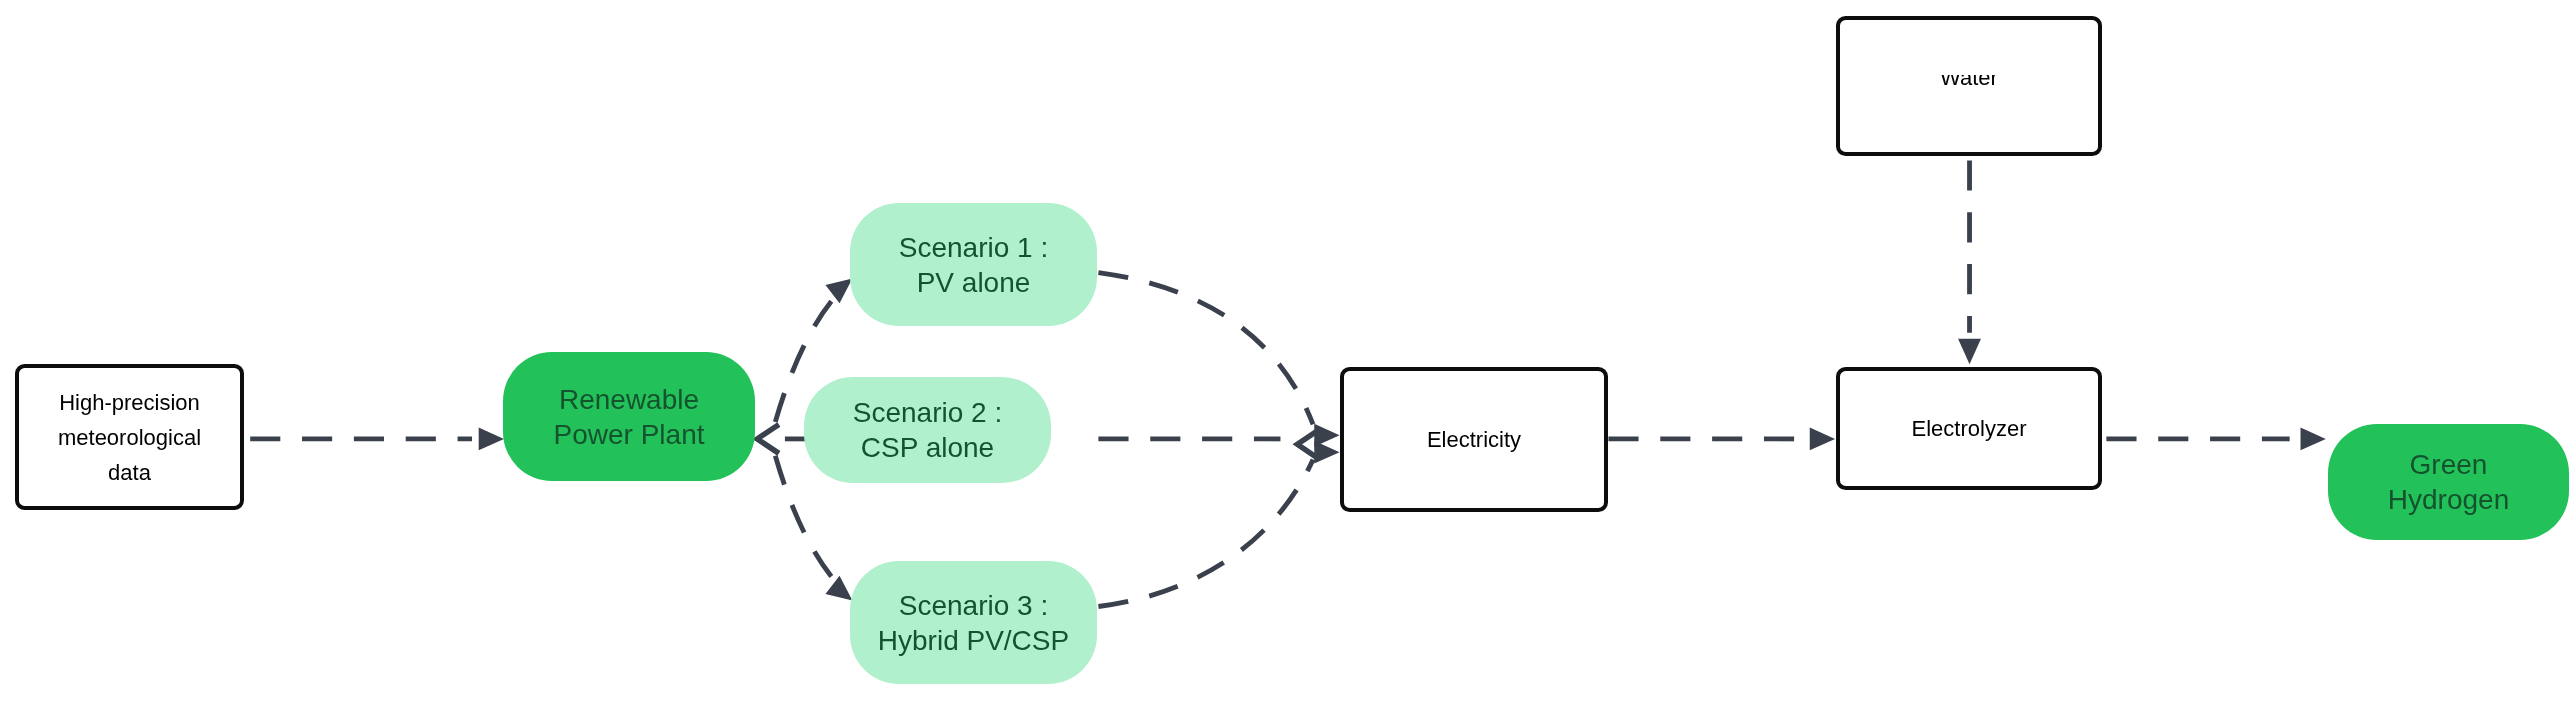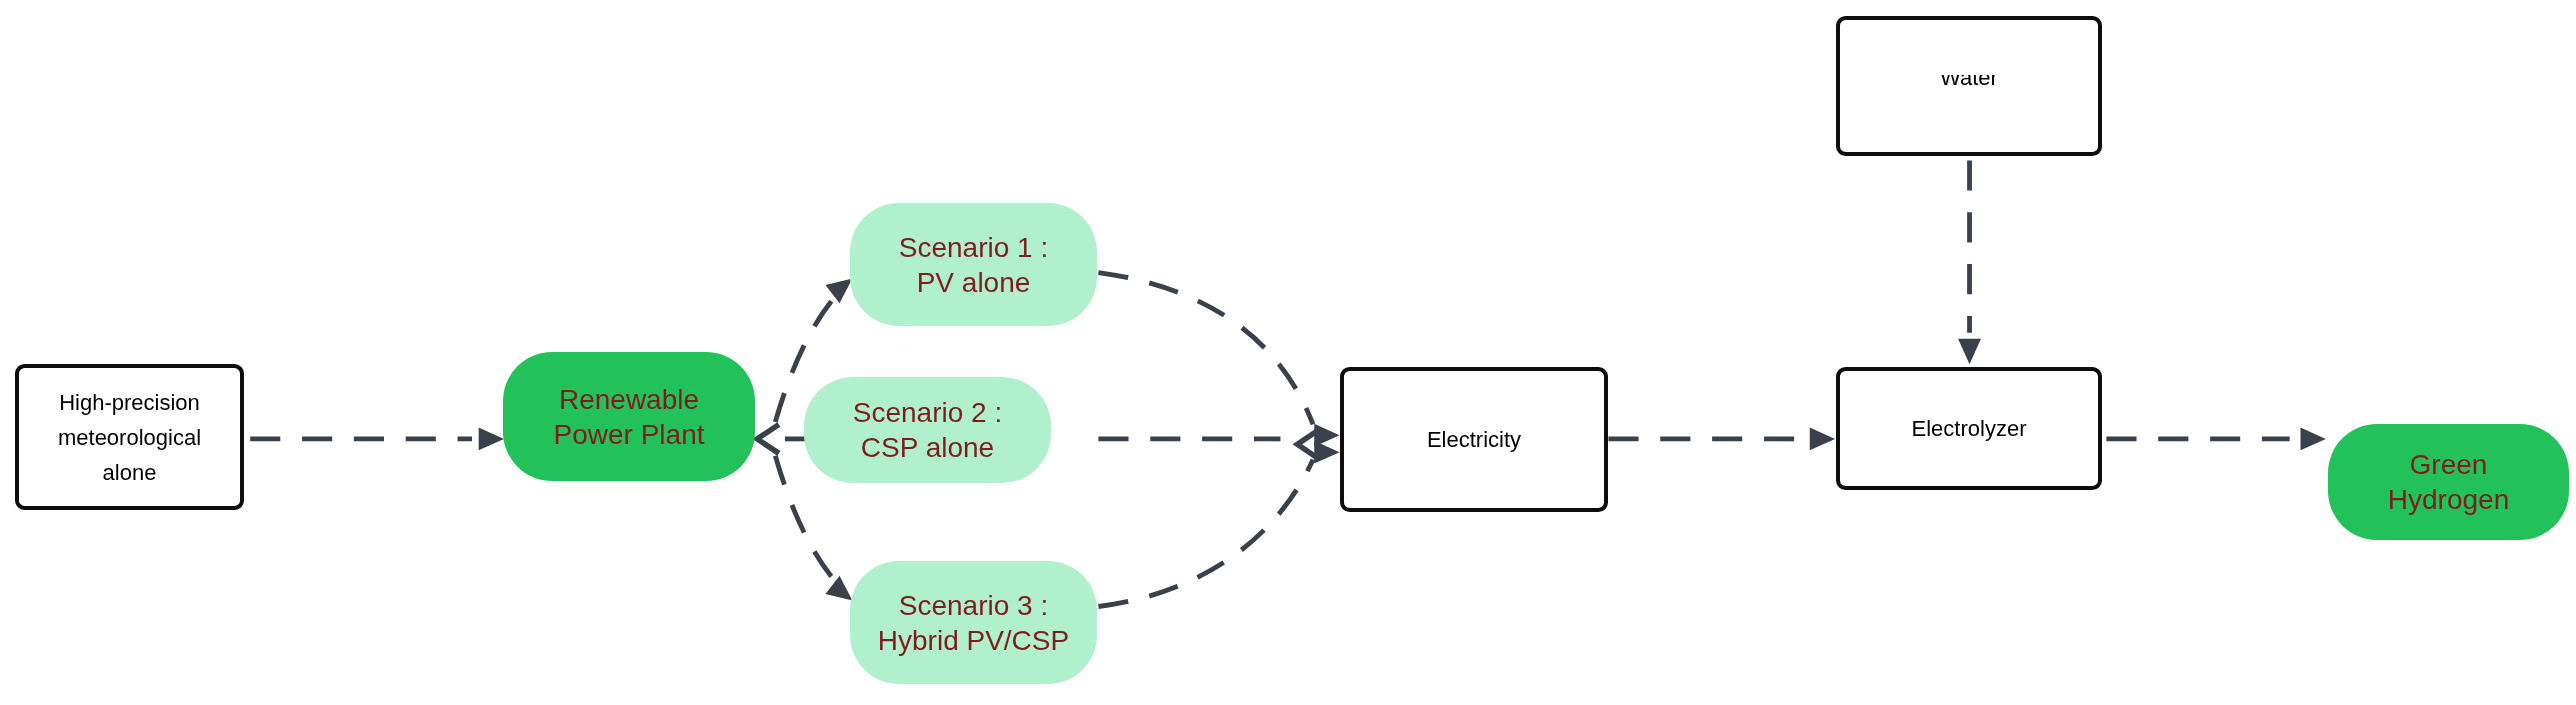--- a/index.html
+++ b/index.html
@@ -23,21 +23,21 @@
   .rect{
     background:#ffffff;
     border:4.2px solid #0d0d0d;
     border-radius:9.6px;
     color:#000000;
     font-size:22px;line-height:35px;
   }
   .pill{
     border:none;
     border-radius:49px;
-    color:#7f1d1d;
+    color:#14532d;
     font-size:28px;line-height:35px;
   }
   .pill.dark{background:#22c15a;}
   .pill.light{background:#b0f0cc;}
   
   .label-clip{
     height:20.5px;overflow:hidden;
   }
   .label-clip .line{
     display:block;line-height:35px;margin-top:-15.7px;
@@ -74,21 +74,21 @@
       <path d="M2222 750 L2180 731 L2180 769 Z"></path>
       <path d="M3044 728 L3002 709 L3002 747 Z"></path>
       <path d="M3267 604 L3248 562 L3286 562 Z"></path>
       <path d="M3858 728 L3816 709 L3816 747 Z"></path>
     </g>
   </svg>
 
   <div class="node rect" style="left:15px;top:364px;width:229px;height:146px;">
     <span class="line">High-precision</span>
     <span class="line">meteorological</span>
-    <span class="line">alone</span>
+    <span class="line">data</span>
   </div>
 
   <div class="node pill dark" style="left:503px;top:352px;width:252px;height:129px;">
     <span class="line">Renewable</span>
     <span class="line">Power Plant</span>
   </div>
 
   <div class="node pill light" style="left:850px;top:203px;width:247px;height:123px;">
     <span class="line">Scenario 1 :</span>
     <span class="line">PV alone</span>

